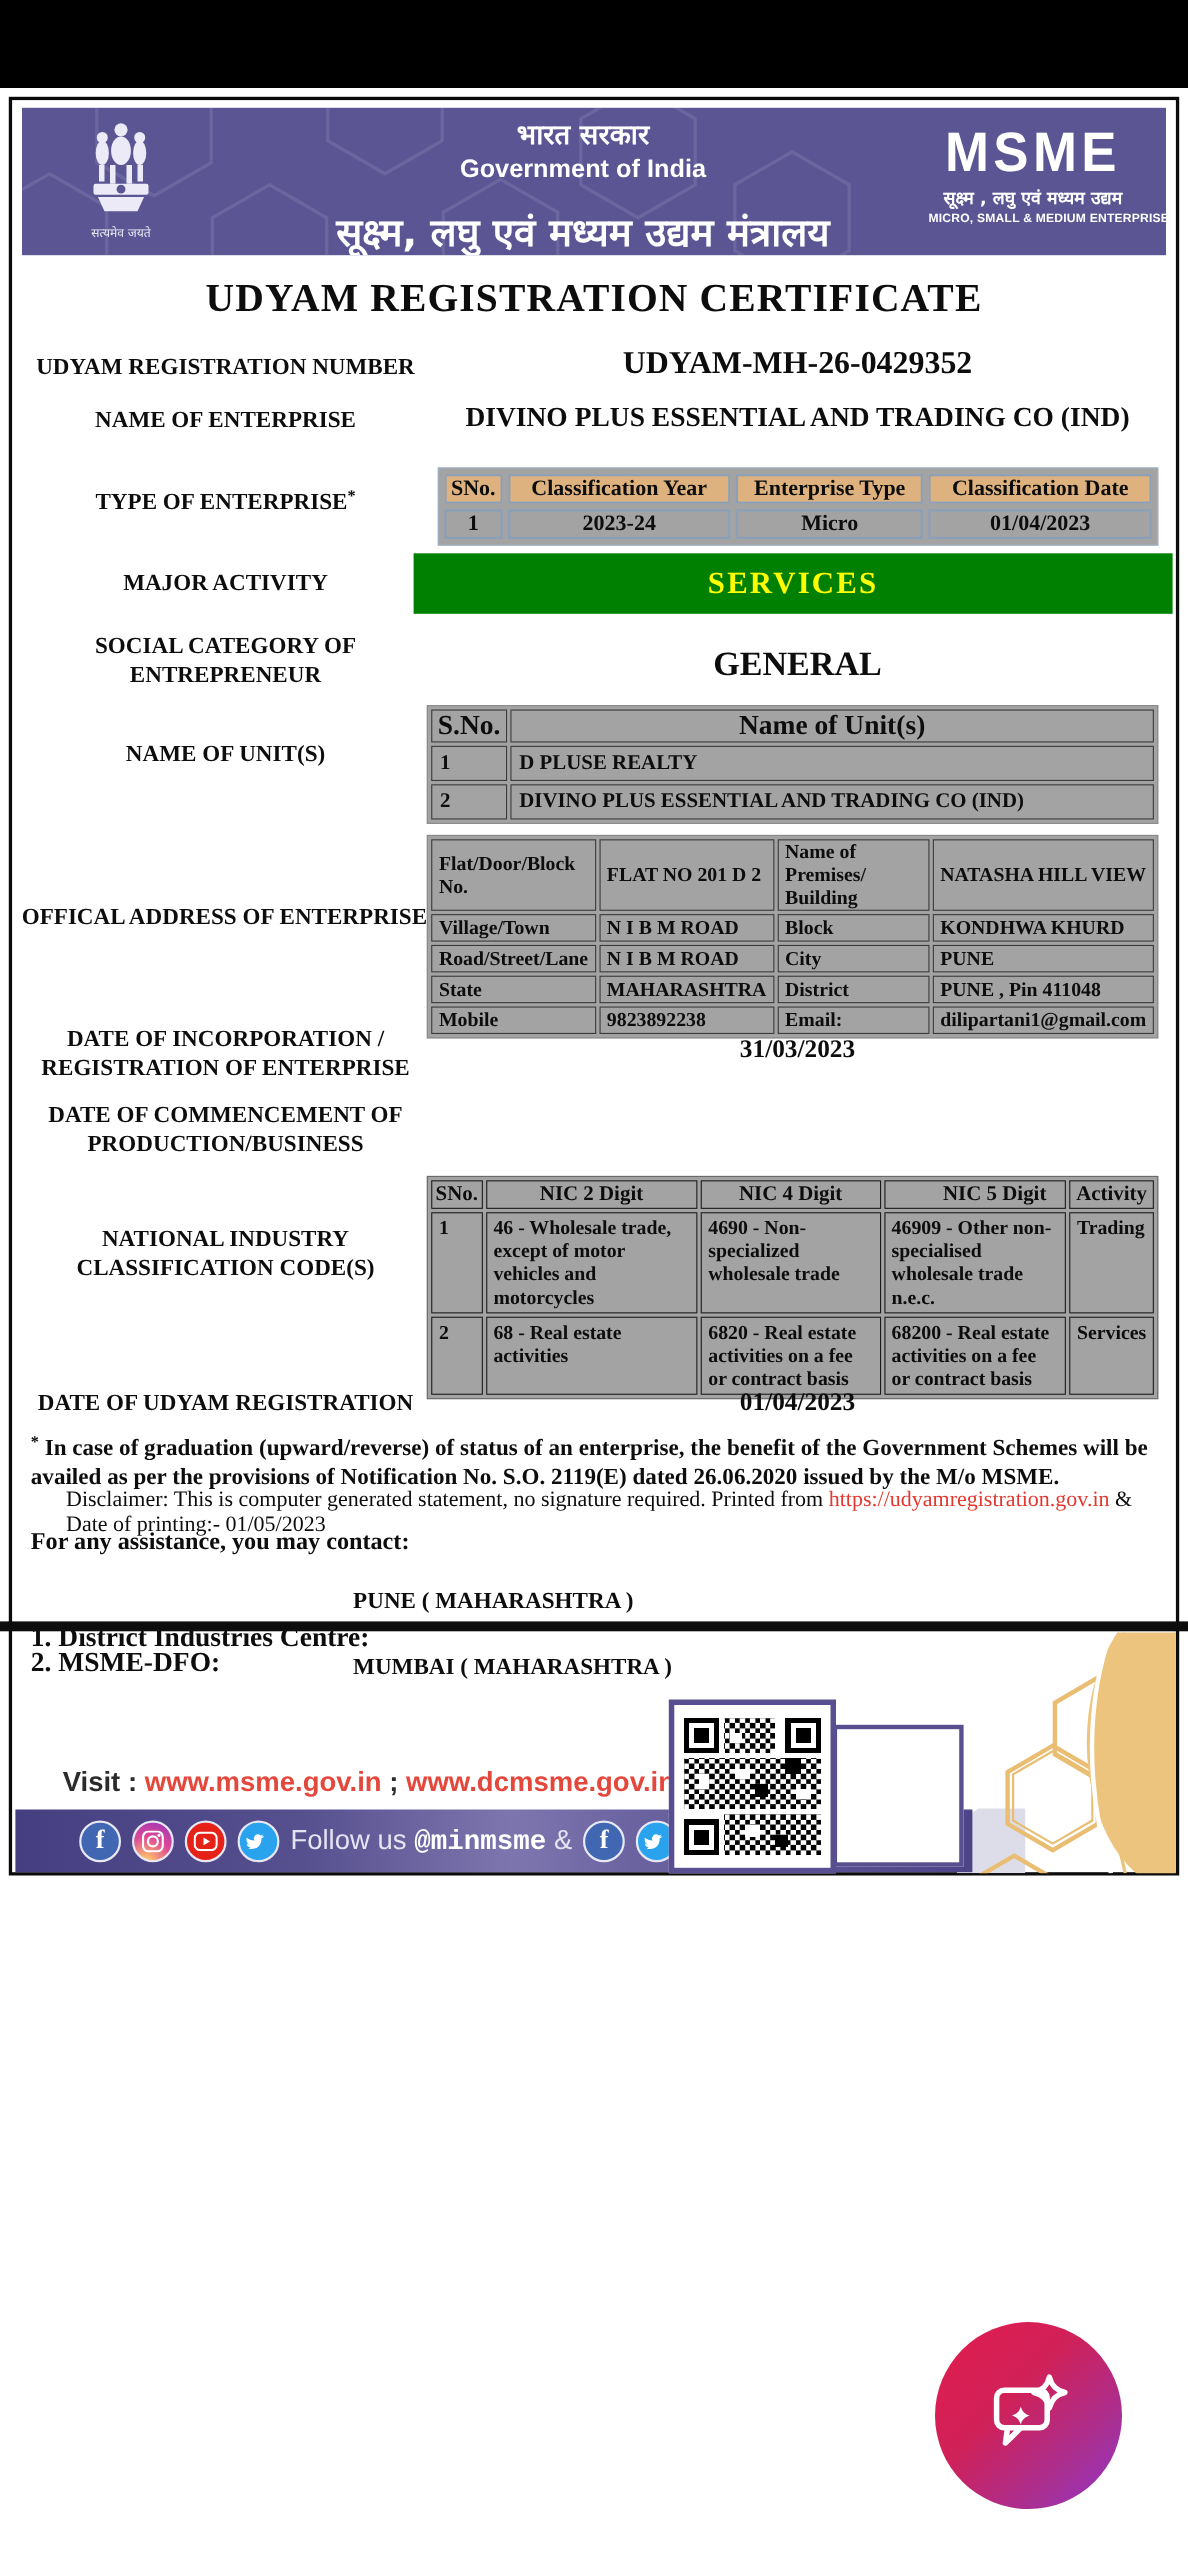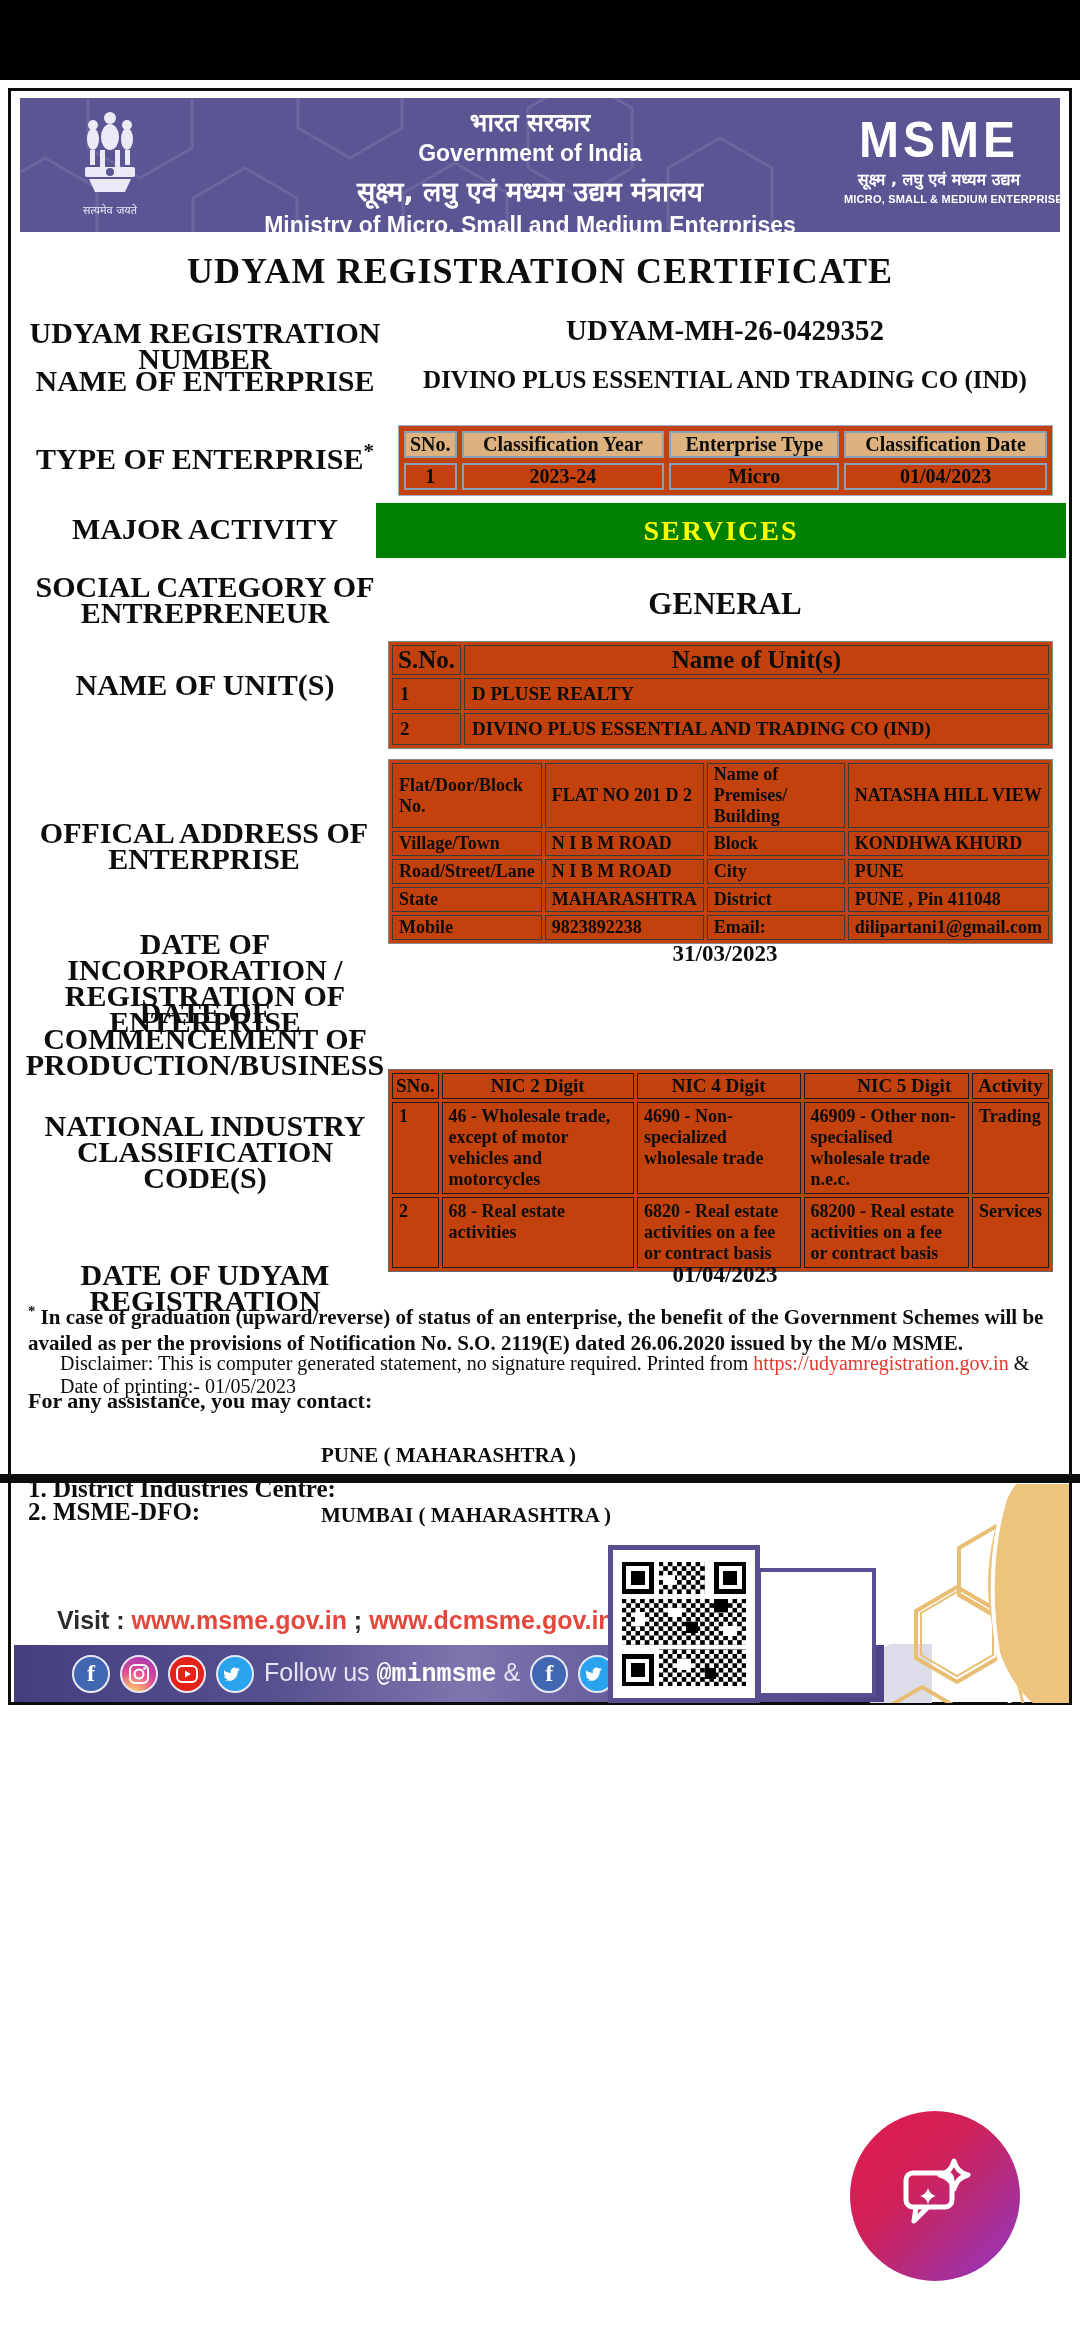--- a/index.html
+++ b/index.html
@@ -14,35 +14,35 @@
 
   
   .gov-header { left:20px; top:98px; width:1040px; height:134px; background:#5b5594; overflow:hidden; }
   .gov-header svg.hexbg { position:absolute; left:0; top:0; }
   .emblem { position:absolute; left:58px; top:8px; width:64px; text-align:center; }
   .emblem .motto { color:#eceaf6; font-size:11px; font-family:"DejaVu Sans",sans-serif; white-space:nowrap; }
   .gov-center { position:absolute; left:180px; top:6px; width:660px; text-align:center; color:#ffffff;
                 font-family:"Liberation Sans","DejaVu Sans",sans-serif; }
   .gov-center .hi1 { font-size:25px; font-weight:bold; font-family:"DejaVu Sans",sans-serif; }
   .gov-center .en1 { font-size:23px; font-weight:bold; margin-top:2px; }
-  .gov-center .hi2 { font-size:27px; font-weight:bold; font-family:"DejaVu Sans",sans-serif; margin-top:5px; }
+  .gov-center .hi2 { font-size:35px; font-weight:bold; font-family:"DejaVu Sans",sans-serif; margin-top:20px; }
   .gov-center .en2 { font-size:23px; font-weight:bold; margin-top:3px; }
   .msme-logo { position:absolute; right:26px; top:18px; width:190px; text-align:center; color:#fff;
                font-family:"Liberation Sans","DejaVu Sans",sans-serif; }
   .msme-logo .big { font-size:48px; font-weight:bold; letter-spacing:4px; transform:scaleY(1.05); line-height:1; }
   .msme-logo .sub-hi { font-size:16px; font-weight:bold; font-family:"DejaVu Sans",sans-serif; margin-top:4px; white-space:nowrap; }
   .msme-logo .sub-en { font-size:11px; font-weight:bold; margin-top:3px; white-space:nowrap; letter-spacing:.2px; }
 
   
   .cert-title { left:0; top:250px; width:1080px; text-align:center; font-size:36px; font-weight:bold; letter-spacing:1px; }
-  .flabel { left:20px; width:370px; text-align:center; font-weight:bold; font-size:30px; line-height:26px; }
+  .flabel { left:20px; width:370px; text-align:center; font-weight:bold; font-size:21px; line-height:26px; }
   .fvalue { left:390px; width:670px; text-align:center; font-weight:bold; }
   sup.star { font-size:70%; vertical-align:super; }
 
-  table { border-collapse:separate; background:#c2410c; }
+  table { border-collapse:separate; background:#a3a3a3; }
   td,th { font-weight:bold; vertical-align:middle; }
 
   .ttable { left:398px; top:425px; width:655px; border-spacing:5px; border:1px solid #9fb0c4; }
   .ttable th { background:#deb27e; border:2px solid #8ba0b8; font-size:20px; height:24px; padding:0 4px; }
   .ttable td { border:2px solid #8ba0b8; font-size:20px; height:26px; text-align:center; padding:0 4px; }
 
   .banner { left:376px; top:503px; width:690px; height:55px; background:#008000; color:#ffff00;
             text-align:center; line-height:55px; font-size:28px; font-weight:bold; letter-spacing:2px; }
 
   .utable { left:388px; top:641px; width:665px; border-spacing:3px; border:1px solid #8a8a8a; }

